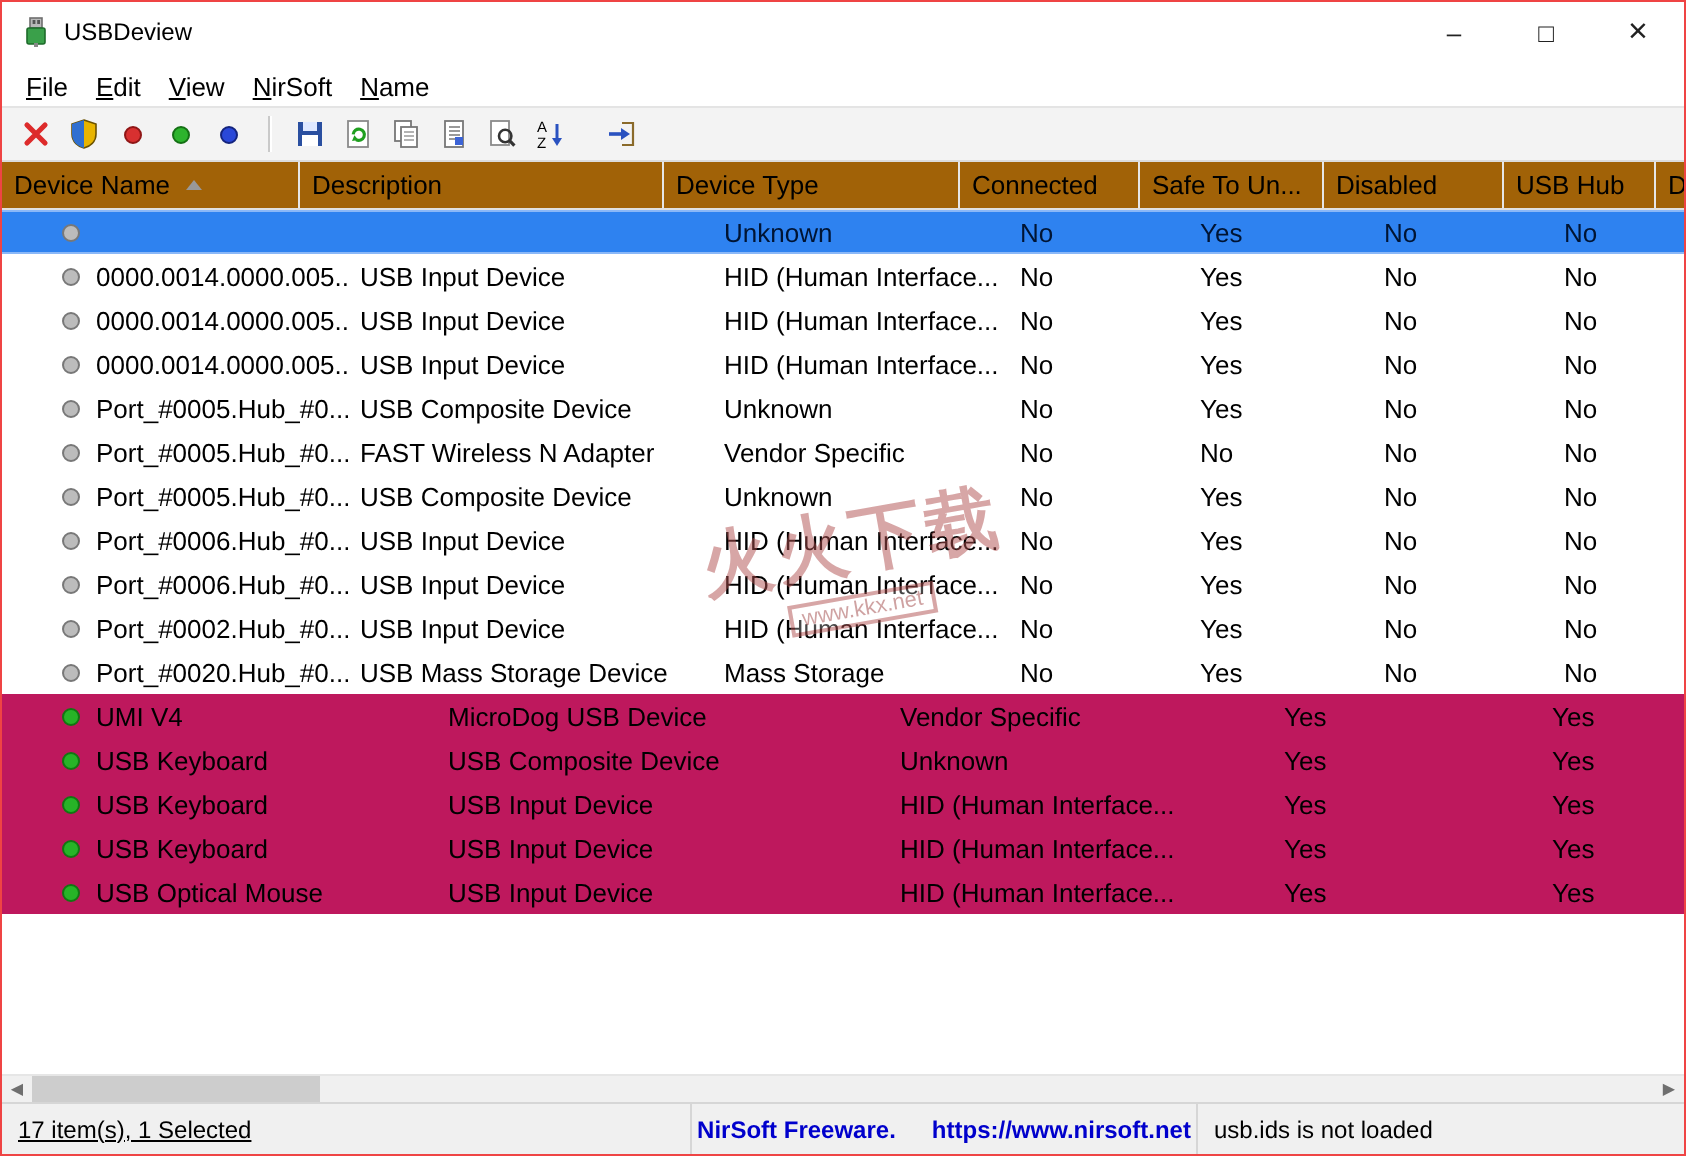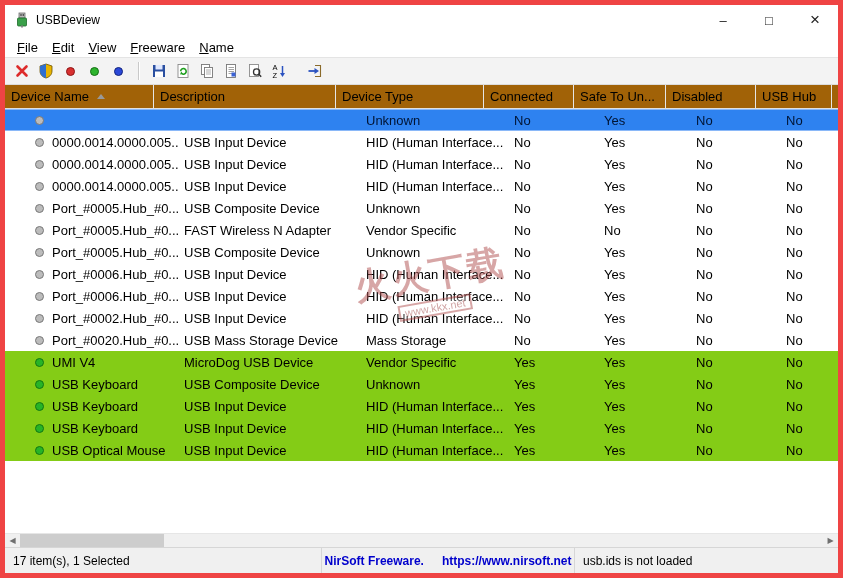--- a/index.html
+++ b/index.html
@@ -1,18 +1,18 @@
 <!DOCTYPE html>
 <html><head>
 <meta charset="utf-8">
 <style>
   * { margin:0; padding:0; box-sizing:border-box; }
   html,body { width:843px; height:578px; }
   body { font-family:"Liberation Sans", sans-serif; font-size:13px; background:#fff; color:#000; }
-  .window { width:843px; height:578px; border:5px solid #ef4444; background:#fff;
+  .window { width:843px; height:578px; border:1px solid #ef4444; background:#fff;
             display:flex; flex-direction:column; position:relative; overflow:hidden; }
 
   
   .titlebar { height:30px; display:flex; align-items:center; background:#fff; flex:none; }
   .title-icon { margin:0 6px 0 9px; display:flex; }
   .title-text { font-size:12px; }
   .win-controls { margin-left:auto; display:flex; height:100%; }
   .win-btn { width:46px; display:flex; align-items:center; justify-content:center; font-size:13px; color:#222; }
   .win-btn.close { font-size:17px; }
 
@@ -38,37 +38,37 @@
         white-space:nowrap; overflow:hidden; }
   .sortmark { width:0; height:0; border-left:4px solid transparent; border-right:4px solid transparent;
               border-bottom:5px solid #999; margin-left:8px; flex:none; }
 
   
   .tbody { flex:1; background:#fff; overflow:hidden; }
   .trow { display:grid; grid-template-columns:149px 182px 148px 90px 92px 90px 76px 1fr;
           height:22px; align-items:stretch;padding-left:24px; }
   .td { padding-left:6px; display:flex; align-items:center; white-space:nowrap; overflow:hidden; height:100%; }
   .trow.selected { background:#2e82f0; border-top:1px solid #8ab8f8; border-bottom:1px solid #8ab8f8; color:#001433; }
-  .trow.connected { background:#84cc16; }
+  .trow.connected { background:#be185d;gap:44px; }
   .devdot { width:9px; height:9px; border-radius:50%; margin-right:8px; flex:none; }
   .devdot.gray  { background:#bcbcbc; border:1px solid #787878; }
   .devdot.green { background:#27b427; border:1px solid #127712; }
 
   
   .hscroll { height:14px; display:flex; background:#f0f0f0; border-top:1px solid #e6e6e6; flex:none; }
   .hs-btn { width:15px; height:100%; display:flex; align-items:center; justify-content:center;
             color:#6f6f6f; font-size:8px; background:#f0f0f0; }
   .hs-track { flex:1; position:relative; }
   .hs-thumb { position:absolute; left:0; top:0; width:144px; height:100%; background:#cdcdcd; }
 
   
   .statusbar { height:26px; display:flex; align-items:stretch; background:#f0f0f0;
                border-top:1px solid #d6d6d6; font-size:12px; flex:none; }
   .sb-pane { display:flex; align-items:center; padding:0 8px; border-right:1px solid #d6d6d6; overflow:hidden; white-space:nowrap; }
-  .sb-left { width:317px; }
+  .sb-left { width:345px;text-decoration:underline; }
   .sb-mid  { width:253px; justify-content:center; color:#0000cc; font-weight:bold; gap:18px; }
   .sb-right{ flex:1; border-right:none; }
 
   
   .watermark { position:absolute; left:350px; top:246px; transform:rotate(-10deg); opacity:.5;
                pointer-events:none; text-align:center; z-index:5; }
   .wm-cn { font-size:36px; font-weight:bold; color:#b05050; letter-spacing:2px; }
   .wm-url { display:inline-block; border:2px solid #b05050; color:#a04848; font-size:11px;
             padding:0 4px; background:rgba(255,255,255,.55); margin-top:-4px; }
 </style>
@@ -92,21 +92,21 @@
       <span class="win-btn">–</span>
       <span class="win-btn">□</span>
       <span class="win-btn close">×</span>
     </span>
   </div>
 
   <div class="menubar">
     <span class="menu-item">File</span>
     <span class="menu-item">Edit</span>
     <span class="menu-item">View</span>
-    <span class="menu-item">Freeware</span>
+    <span class="menu-item">NirSoft</span>
     <span class="menu-item">Name</span>
   </div>
 
   <div class="toolbar">
     <span class="tbi">
       <svg width="16" height="16" viewBox="0 0 16 16">
         <path d="M3.5 3.5 L12.5 12.5 M12.5 3.5 L3.5 12.5" stroke="#dd2b2b" stroke-width="2.6" stroke-linecap="round"></path>
       </svg>
     </span>
     <span class="tbi">

